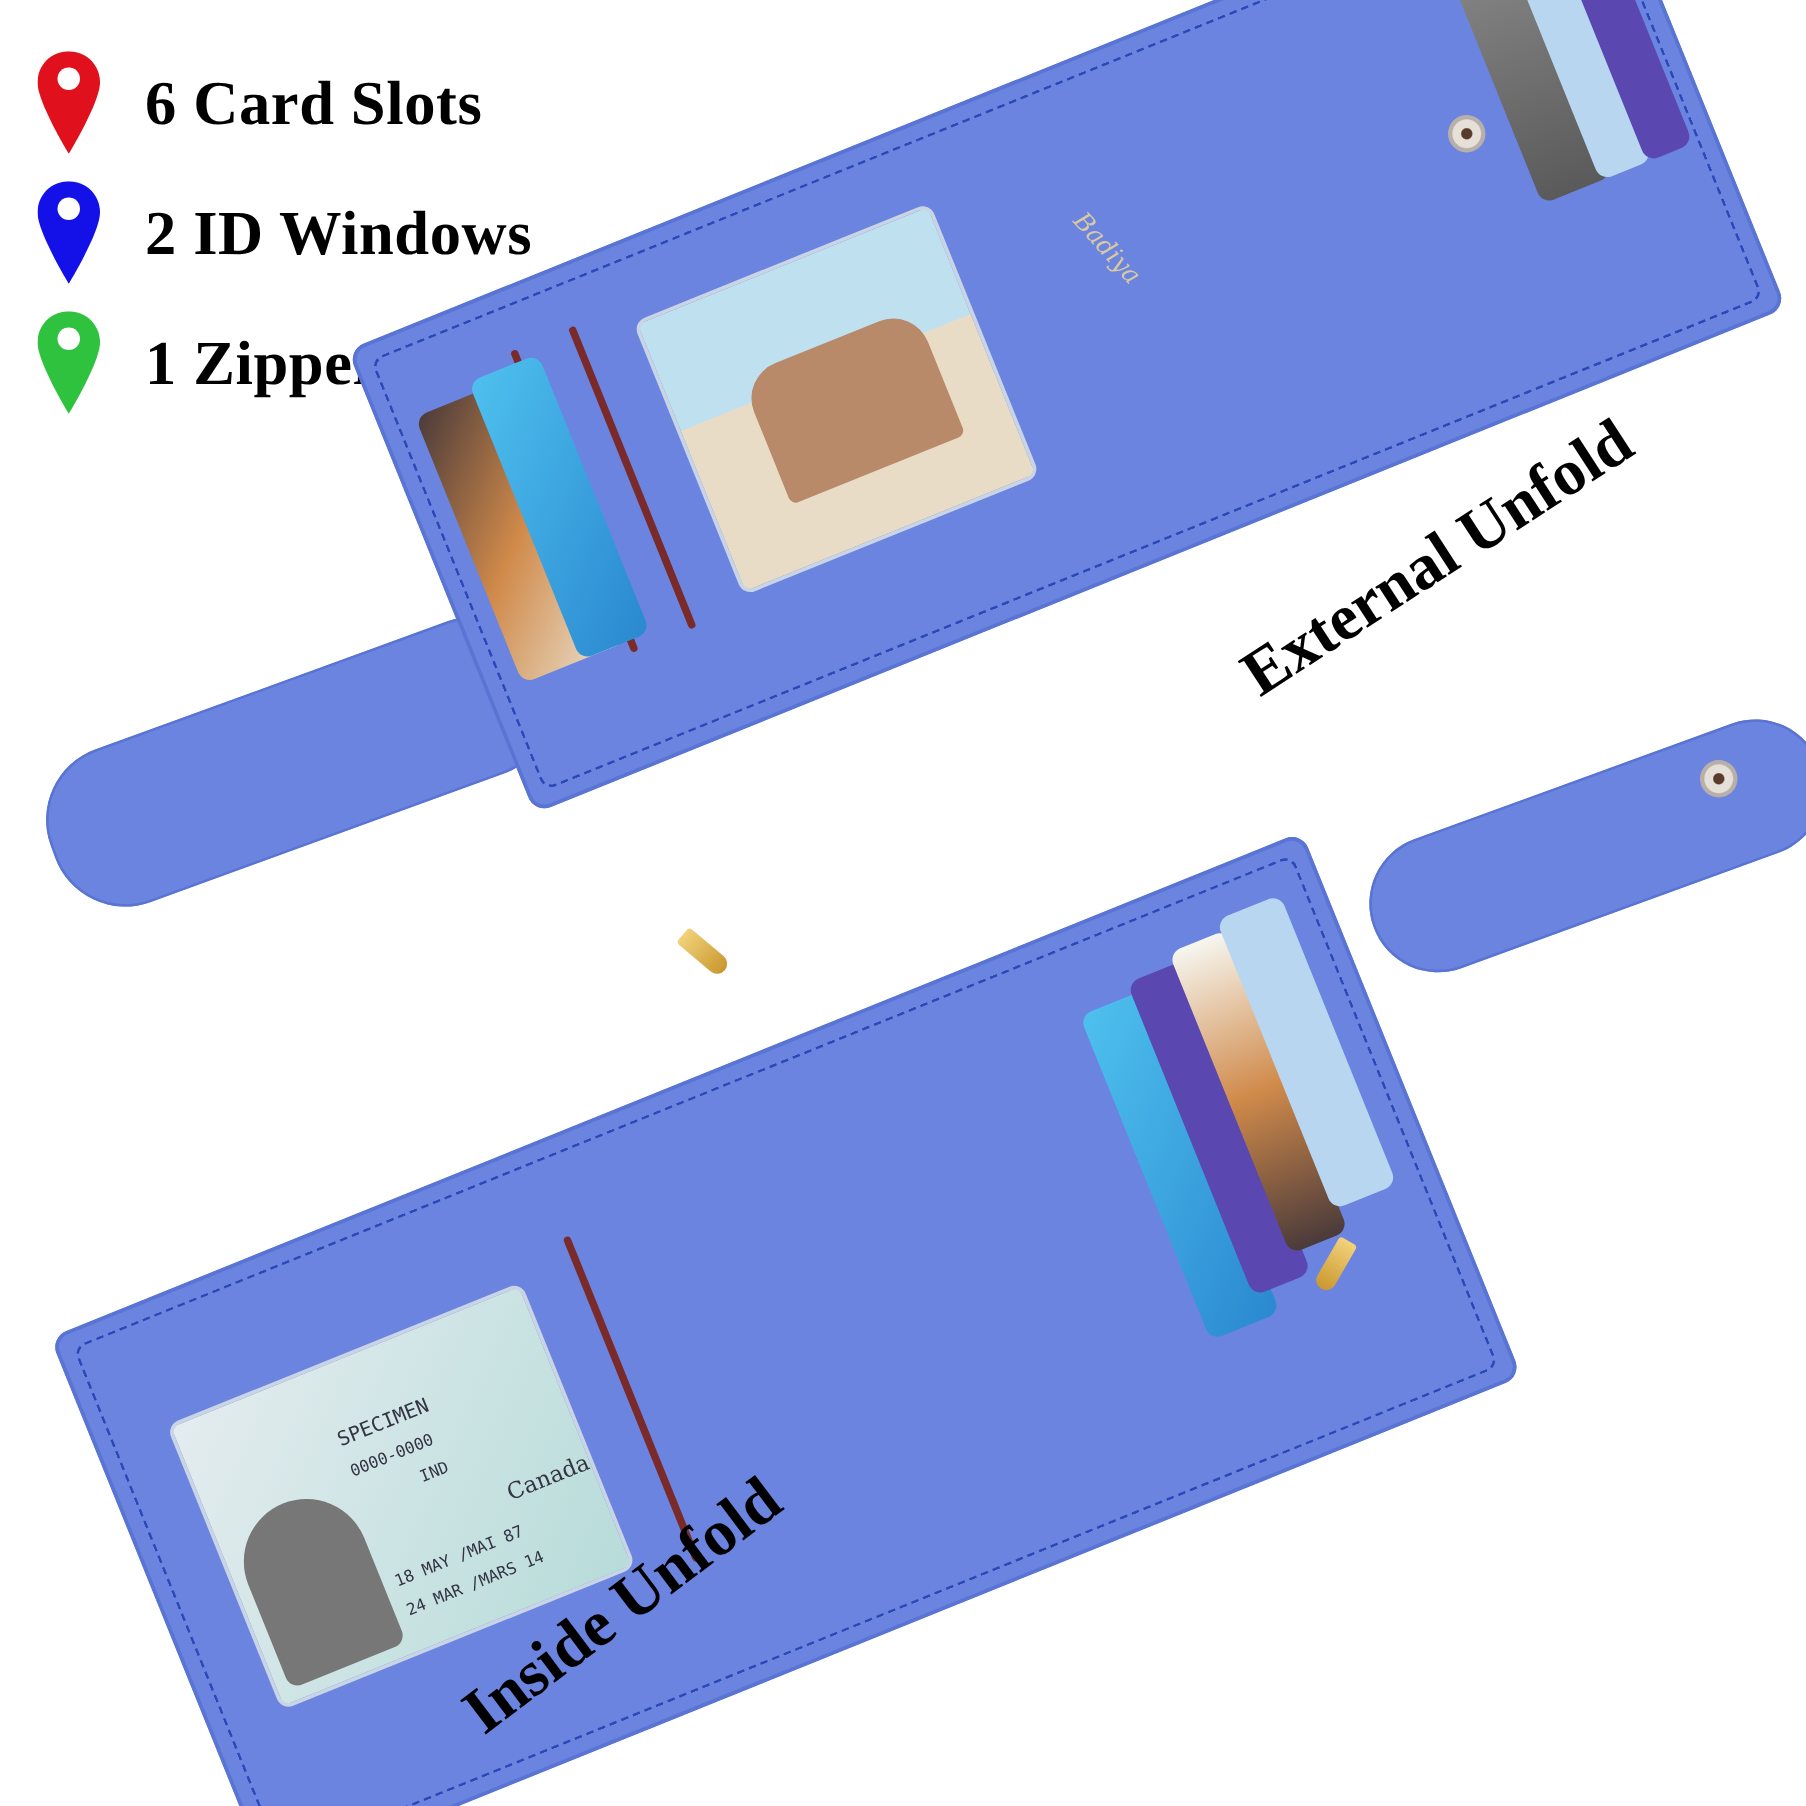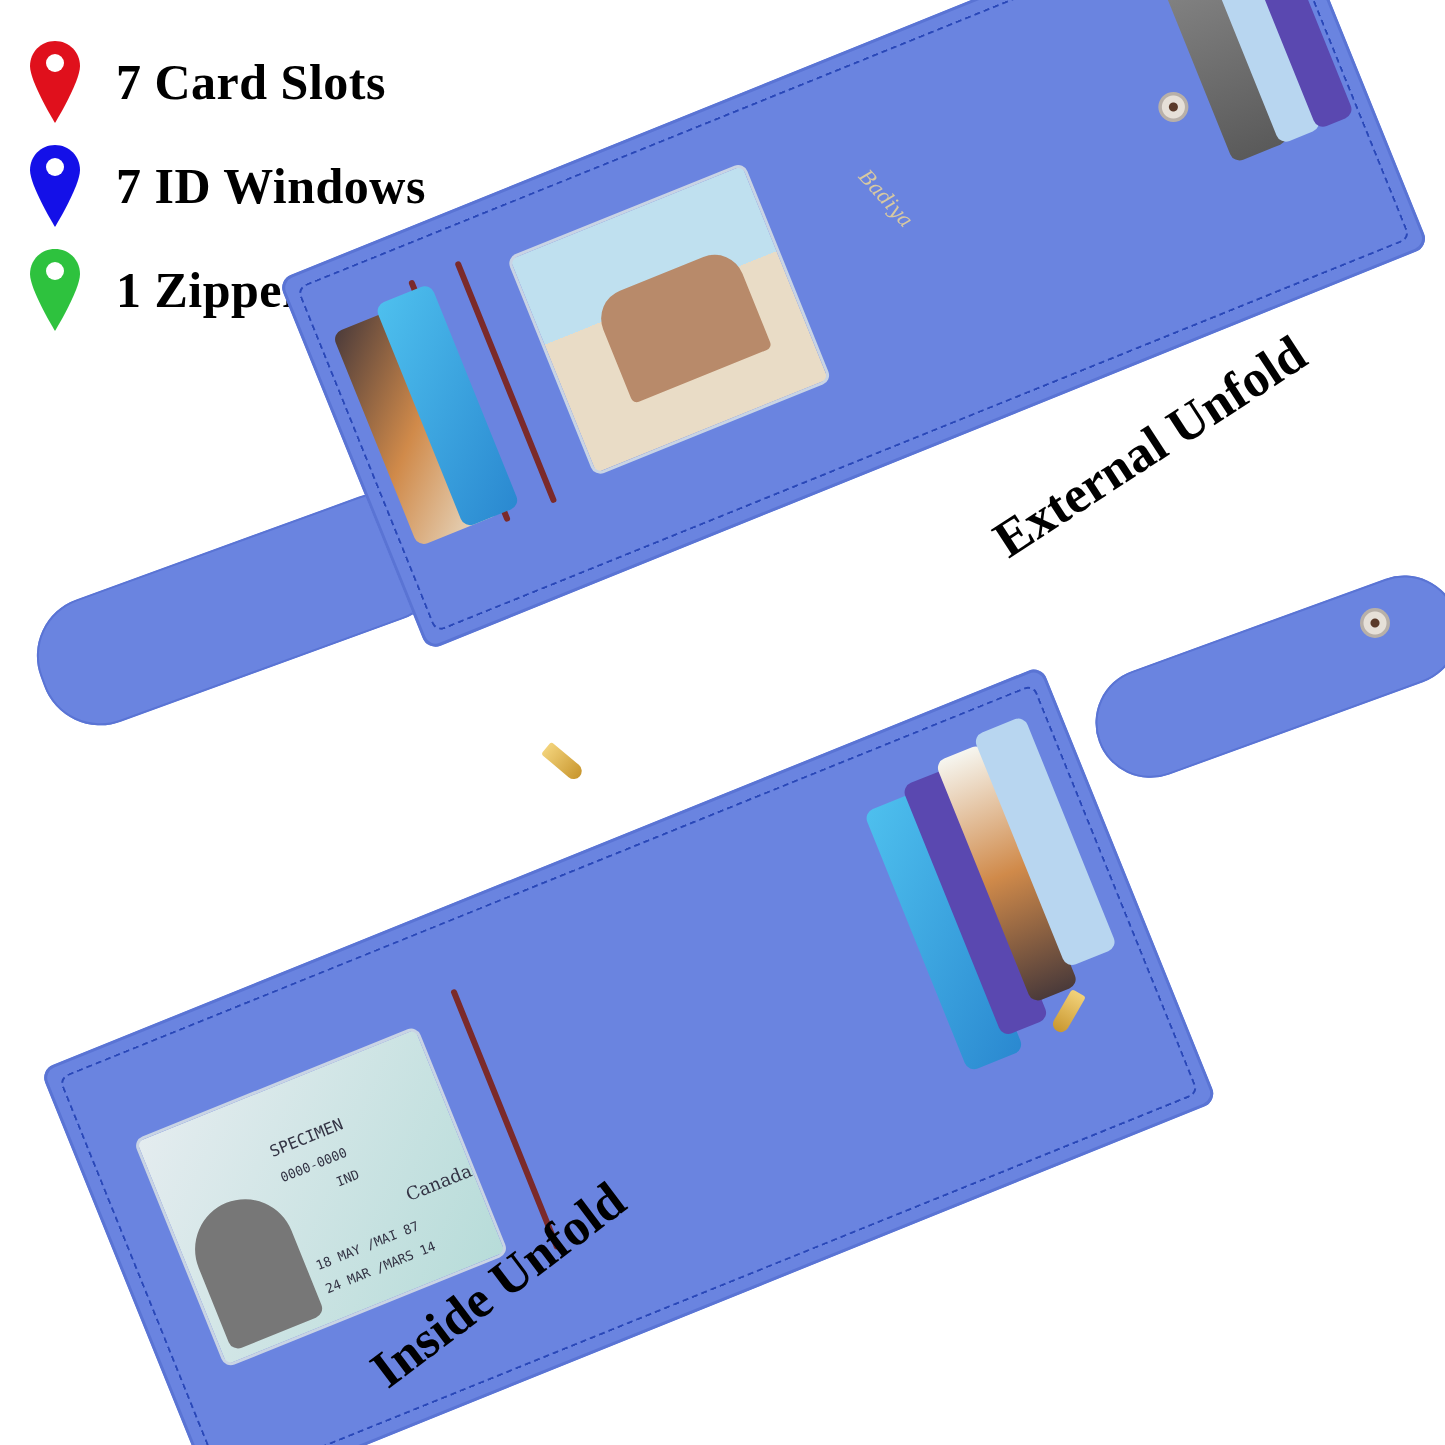--- a/index.html
+++ b/index.html
@@ -22,28 +22,28 @@
 </style>
 </head>
 <body>
 
 <div class="features">
   <div class="feature">
     <svg class="pin" viewBox="0 0 50 82">
         <path d="M25 0C11 0 0 11 0 25c0 16 25 57 25 57s25-41 25-57C50 11 39 0 25 0z" fill="#e0101c"></path>
         <circle cx="25" cy="22" r="9" fill="#fff"></circle>
       </svg>
-    <span class="feature-label">7 Card Slots</span>
+    <span class="feature-label">6 Card Slots</span>
   </div>
   <div class="feature">
     <svg class="pin" viewBox="0 0 50 82">
         <path d="M25 0C11 0 0 11 0 25c0 16 25 57 25 57s25-41 25-57C50 11 39 0 25 0z" fill="#1410e8"></path>
         <circle cx="25" cy="22" r="9" fill="#fff"></circle>
       </svg>
-    <span class="feature-label">7 ID Windows</span>
+    <span class="feature-label">2 ID Windows</span>
   </div>
   <div class="feature">
     <svg class="pin" viewBox="0 0 50 82">
         <path d="M25 0C11 0 0 11 0 25c0 16 25 57 25 57s25-41 25-57C50 11 39 0 25 0z" fill="#2ec23e"></path>
         <circle cx="25" cy="22" r="9" fill="#fff"></circle>
       </svg>
     <span class="feature-label">1 Zipper Pocket</span>
   </div>
 </div>
 

